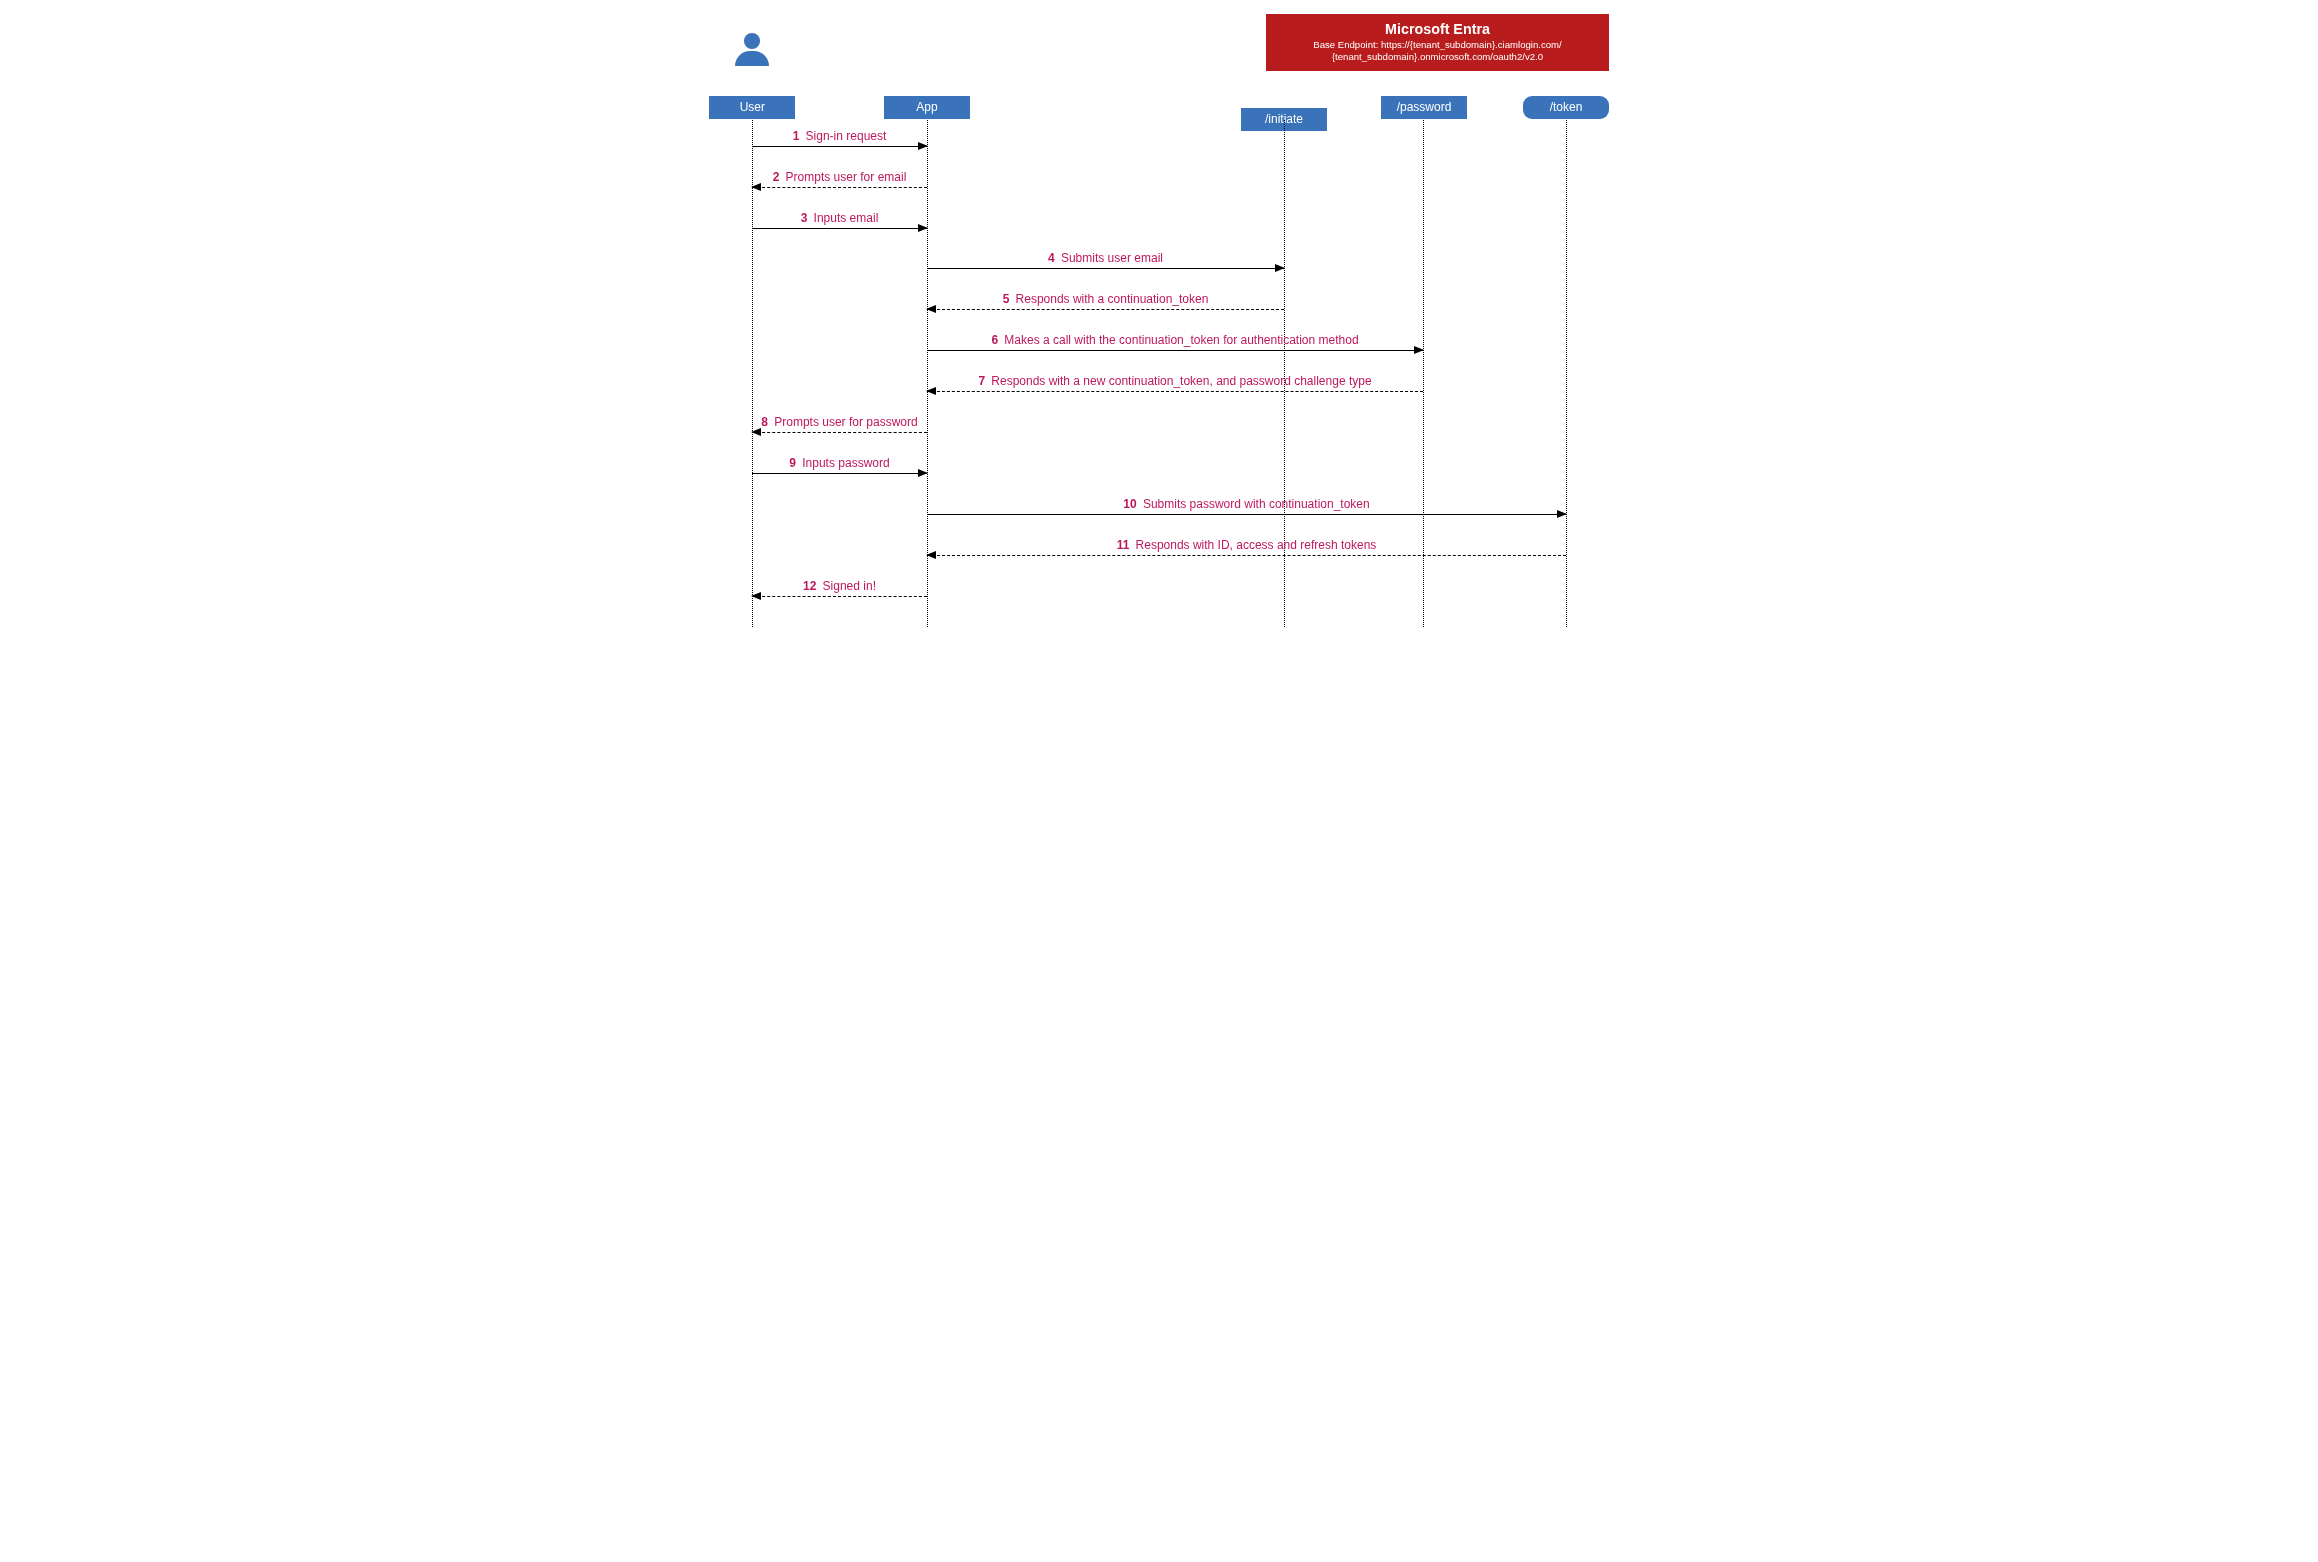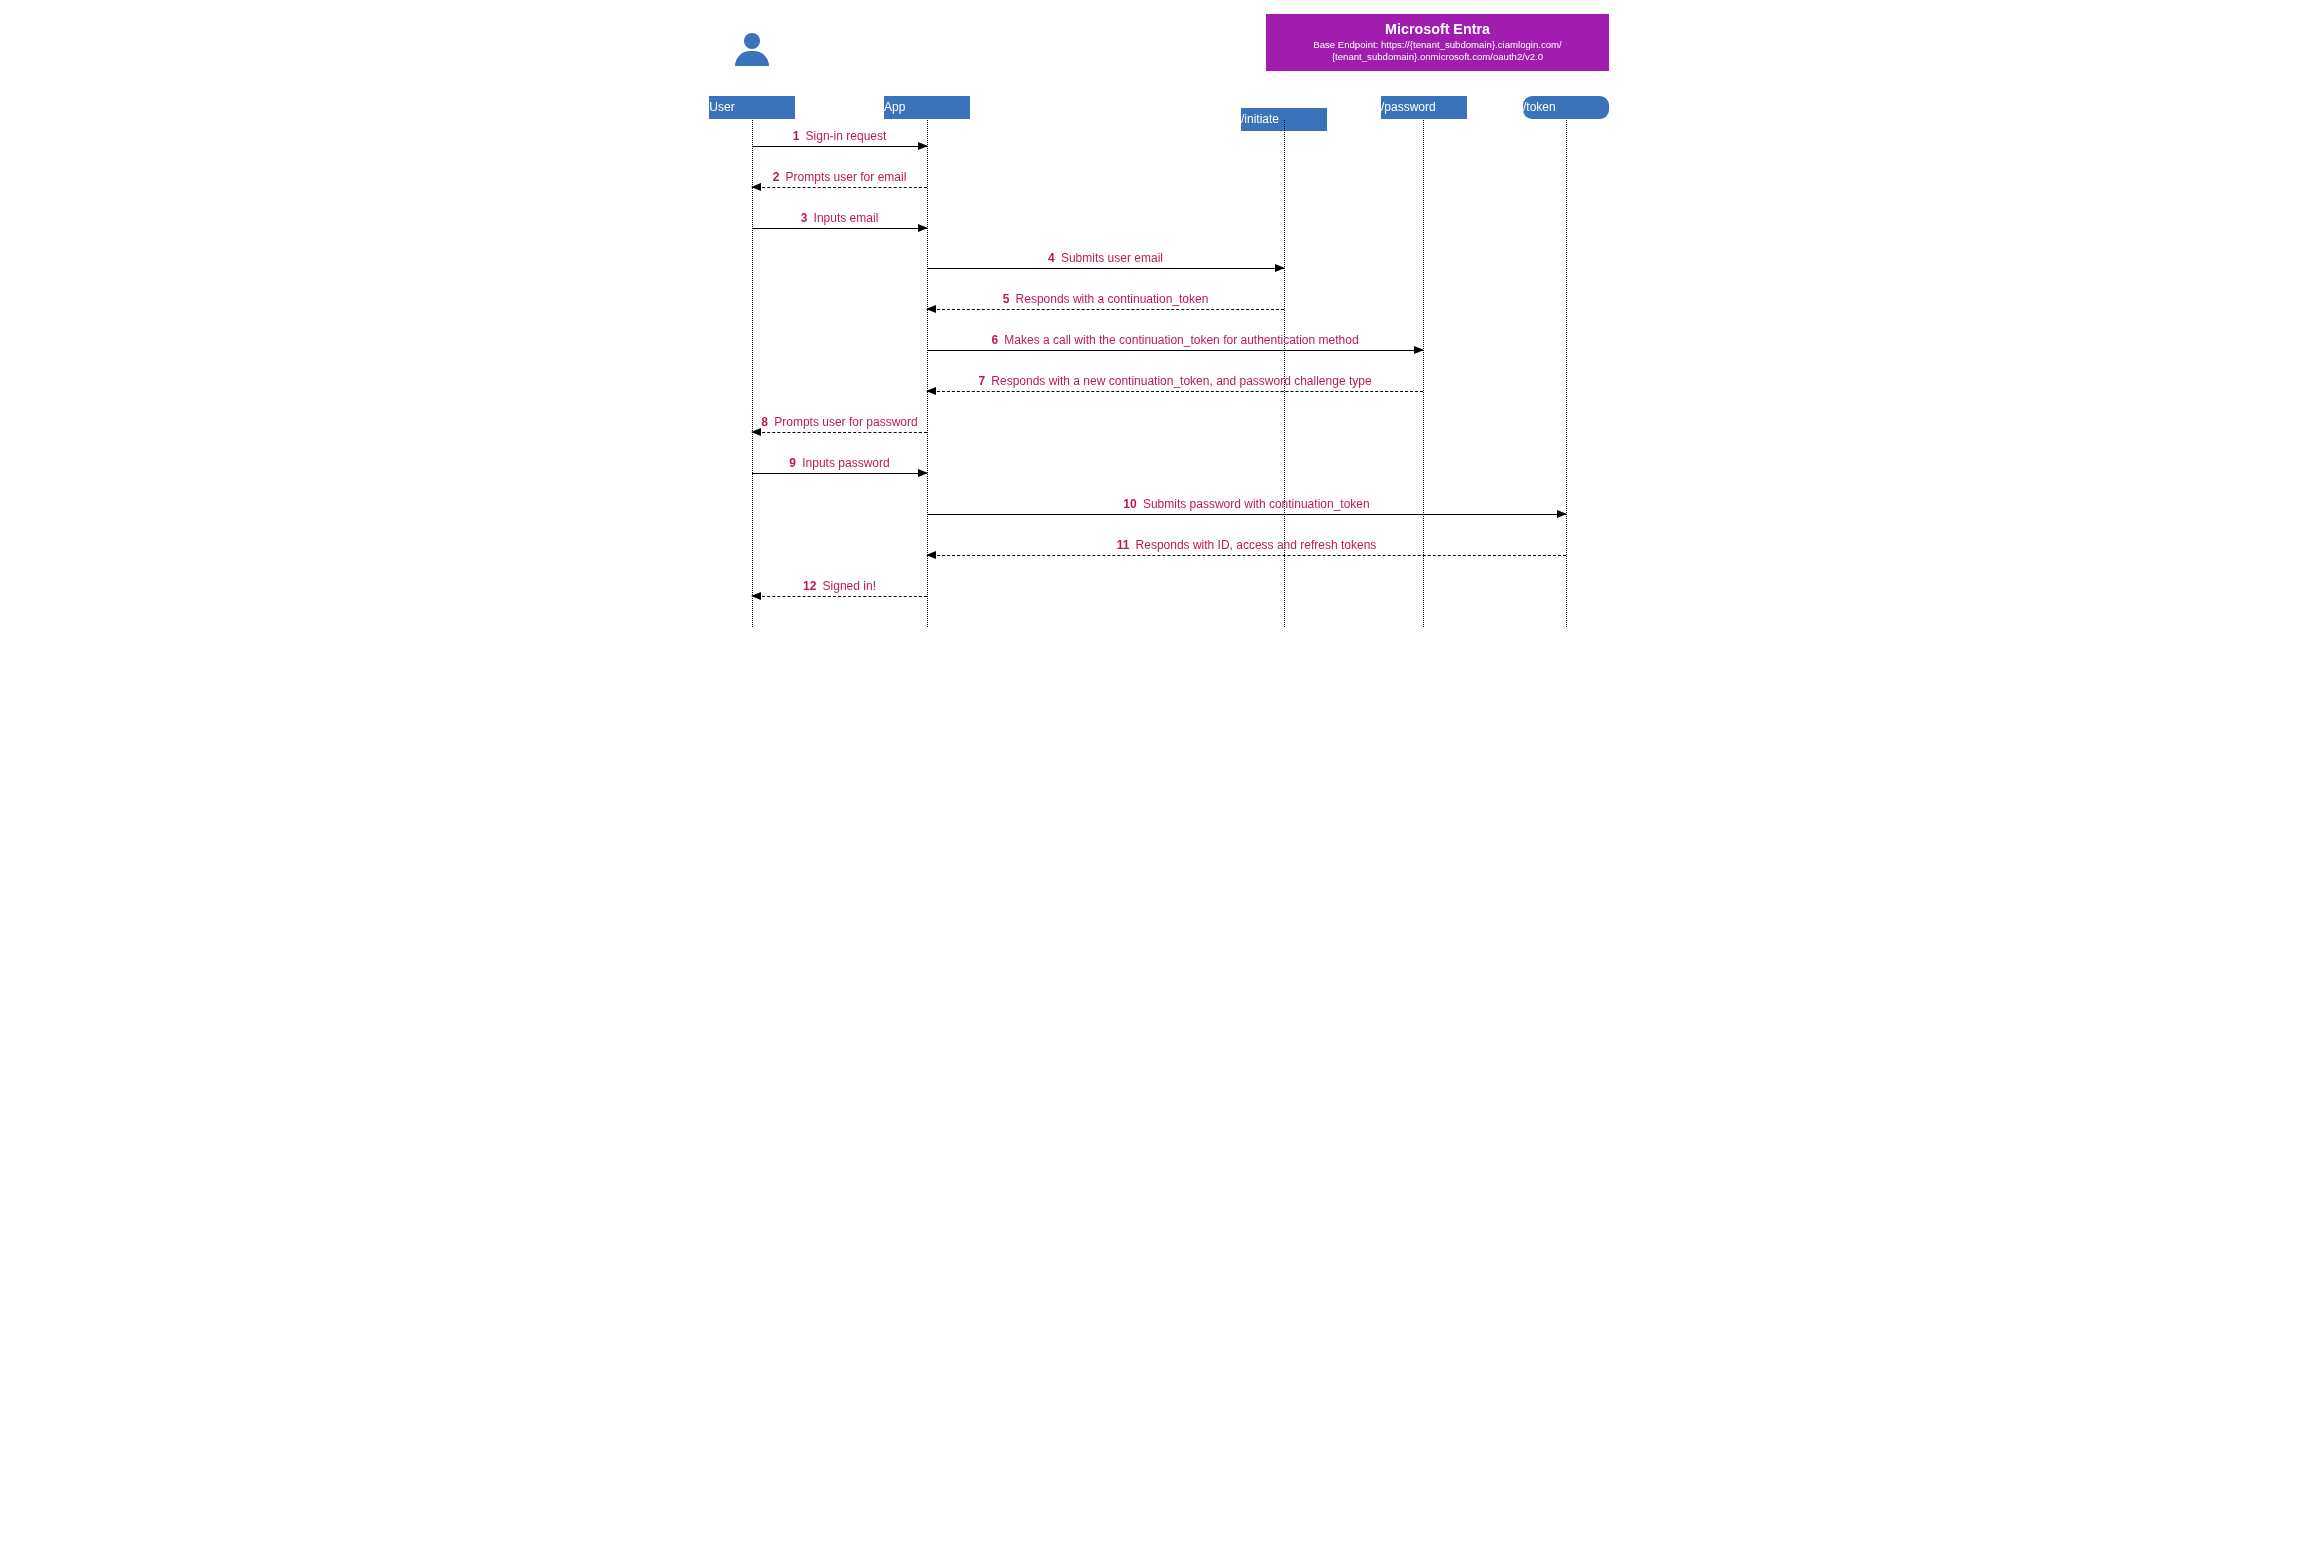--- a/index.html
+++ b/index.html
@@ -11,31 +11,32 @@
     font-size: 11.4px;
   }
   .diagram {
     position: relative;
     width: 928px;
     height: 643px;
     margin: 0 auto;
   }
   .group-box {
     position: absolute;
-    background: #a21caf;
+    background: #b91c1c;
     color: #fff;
     text-align: center;
     padding: 7.1px 11.4px;
   }
   .group-title { font-size: 14.3px; font-weight: 600; margin-bottom: 1.4px; }
   .group-sub  { font-size: 9.6px; line-height: 1.3; }
   .actor-head {
     position: absolute;
     background: #3a73b9;
     color: #fff;
+    text-align: center;
     padding: 4.3px 0;
     font-size: 12px;
     width: 86px;
   }
   .lifeline {
     position: absolute;
     width: 0;
     border-left: 1.4px dotted #000;
   }
   .user-icon {

